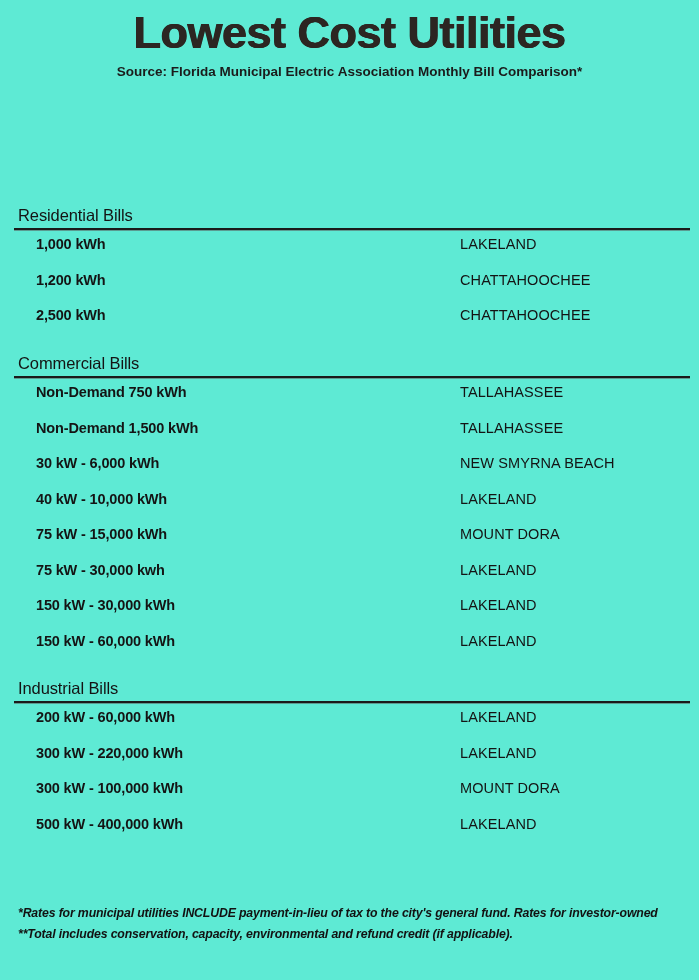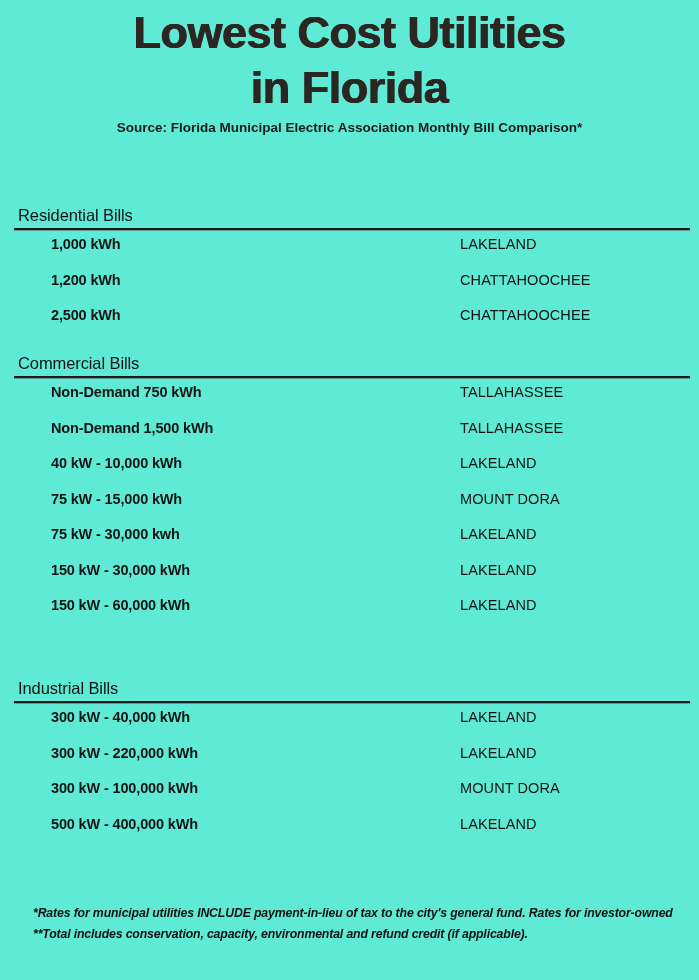--- a/index.html
+++ b/index.html
@@ -87,21 +87,21 @@
     left: 0;
     top: 30px;
     width: 699px;
   }
   .bill-row {
     position: relative;
     height: 35.5px;
   }
   .bill-label {
     position: absolute;
-    left: 51px;
+    left: 36px;
     top: 0;
     font-size: 14.5px;
     font-weight: 700;
     color: #141414;
     letter-spacing: -0.15px;
     white-space: nowrap;
   }
   .bill-utility {
     position: absolute;
     left: 460px;
@@ -109,42 +109,41 @@
     font-size: 14.5px;
     font-weight: 400;
     color: #141414;
     letter-spacing: 0.1px;
     white-space: nowrap;
   }
 
   
   .footnotes {
     position: absolute;
-    left: 33px;
+    left: 18px;
     top: 903px;
     width: 665px;
   }
   .footnote-line {
     font-size: 12.3px;
     font-weight: 700;
     font-style: italic;
     color: #121212;
     line-height: 21px;
     letter-spacing: -0.15px;
     white-space: nowrap;
   }
 </style>
 </head>
 <body>
 
 <div id="page">
 
   <div class="title-block">
     <div class="doc-title-line">Lowest Cost Utilities</div>
-    <div class="doc-title-line line2">in Florida</div>
     <div class="source-line">Source: Florida Municipal Electric Association Monthly Bill Comparison*</div>
   </div>
 
   <div id="sections-host">
       <div class="section" style="top: 206px;">
         <div class="section-heading">Residential Bills</div>
         <div class="section-rule"></div>
         <div class="rows">
           <div class="bill-row">
             <span class="bill-label">1,000 kWh</span>
@@ -166,20 +165,24 @@
         <div class="rows">
           <div class="bill-row">
             <span class="bill-label">Non-Demand 750 kWh</span>
             <span class="bill-utility">TALLAHASSEE</span>
           </div>
           <div class="bill-row">
             <span class="bill-label">Non-Demand 1,500 kWh</span>
             <span class="bill-utility">TALLAHASSEE</span>
           </div>
           <div class="bill-row">
+            <span class="bill-label">30 kW - 6,000 kWh</span>
+            <span class="bill-utility">NEW SMYRNA BEACH</span>
+          </div>
+          <div class="bill-row">
             <span class="bill-label">40 kW - 10,000 kWh</span>
             <span class="bill-utility">LAKELAND</span>
           </div>
           <div class="bill-row">
             <span class="bill-label">75 kW - 15,000 kWh</span>
             <span class="bill-utility">MOUNT DORA</span>
           </div>
           <div class="bill-row">
             <span class="bill-label">75 kW - 30,000 kwh</span>
             <span class="bill-utility">LAKELAND</span>
@@ -192,21 +195,21 @@
             <span class="bill-label">150 kW - 60,000 kWh</span>
             <span class="bill-utility">LAKELAND</span>
           </div>
         </div>
       </div>
       <div class="section" style="top: 679px;">
         <div class="section-heading">Industrial Bills</div>
         <div class="section-rule"></div>
         <div class="rows">
           <div class="bill-row">
-            <span class="bill-label">300 kW - 40,000 kWh</span>
+            <span class="bill-label">200 kW - 60,000 kWh</span>
             <span class="bill-utility">LAKELAND</span>
           </div>
           <div class="bill-row">
             <span class="bill-label">300 kW - 220,000 kWh</span>
             <span class="bill-utility">LAKELAND</span>
           </div>
           <div class="bill-row">
             <span class="bill-label">300 kW - 100,000 kWh</span>
             <span class="bill-utility">MOUNT DORA</span>
           </div>

